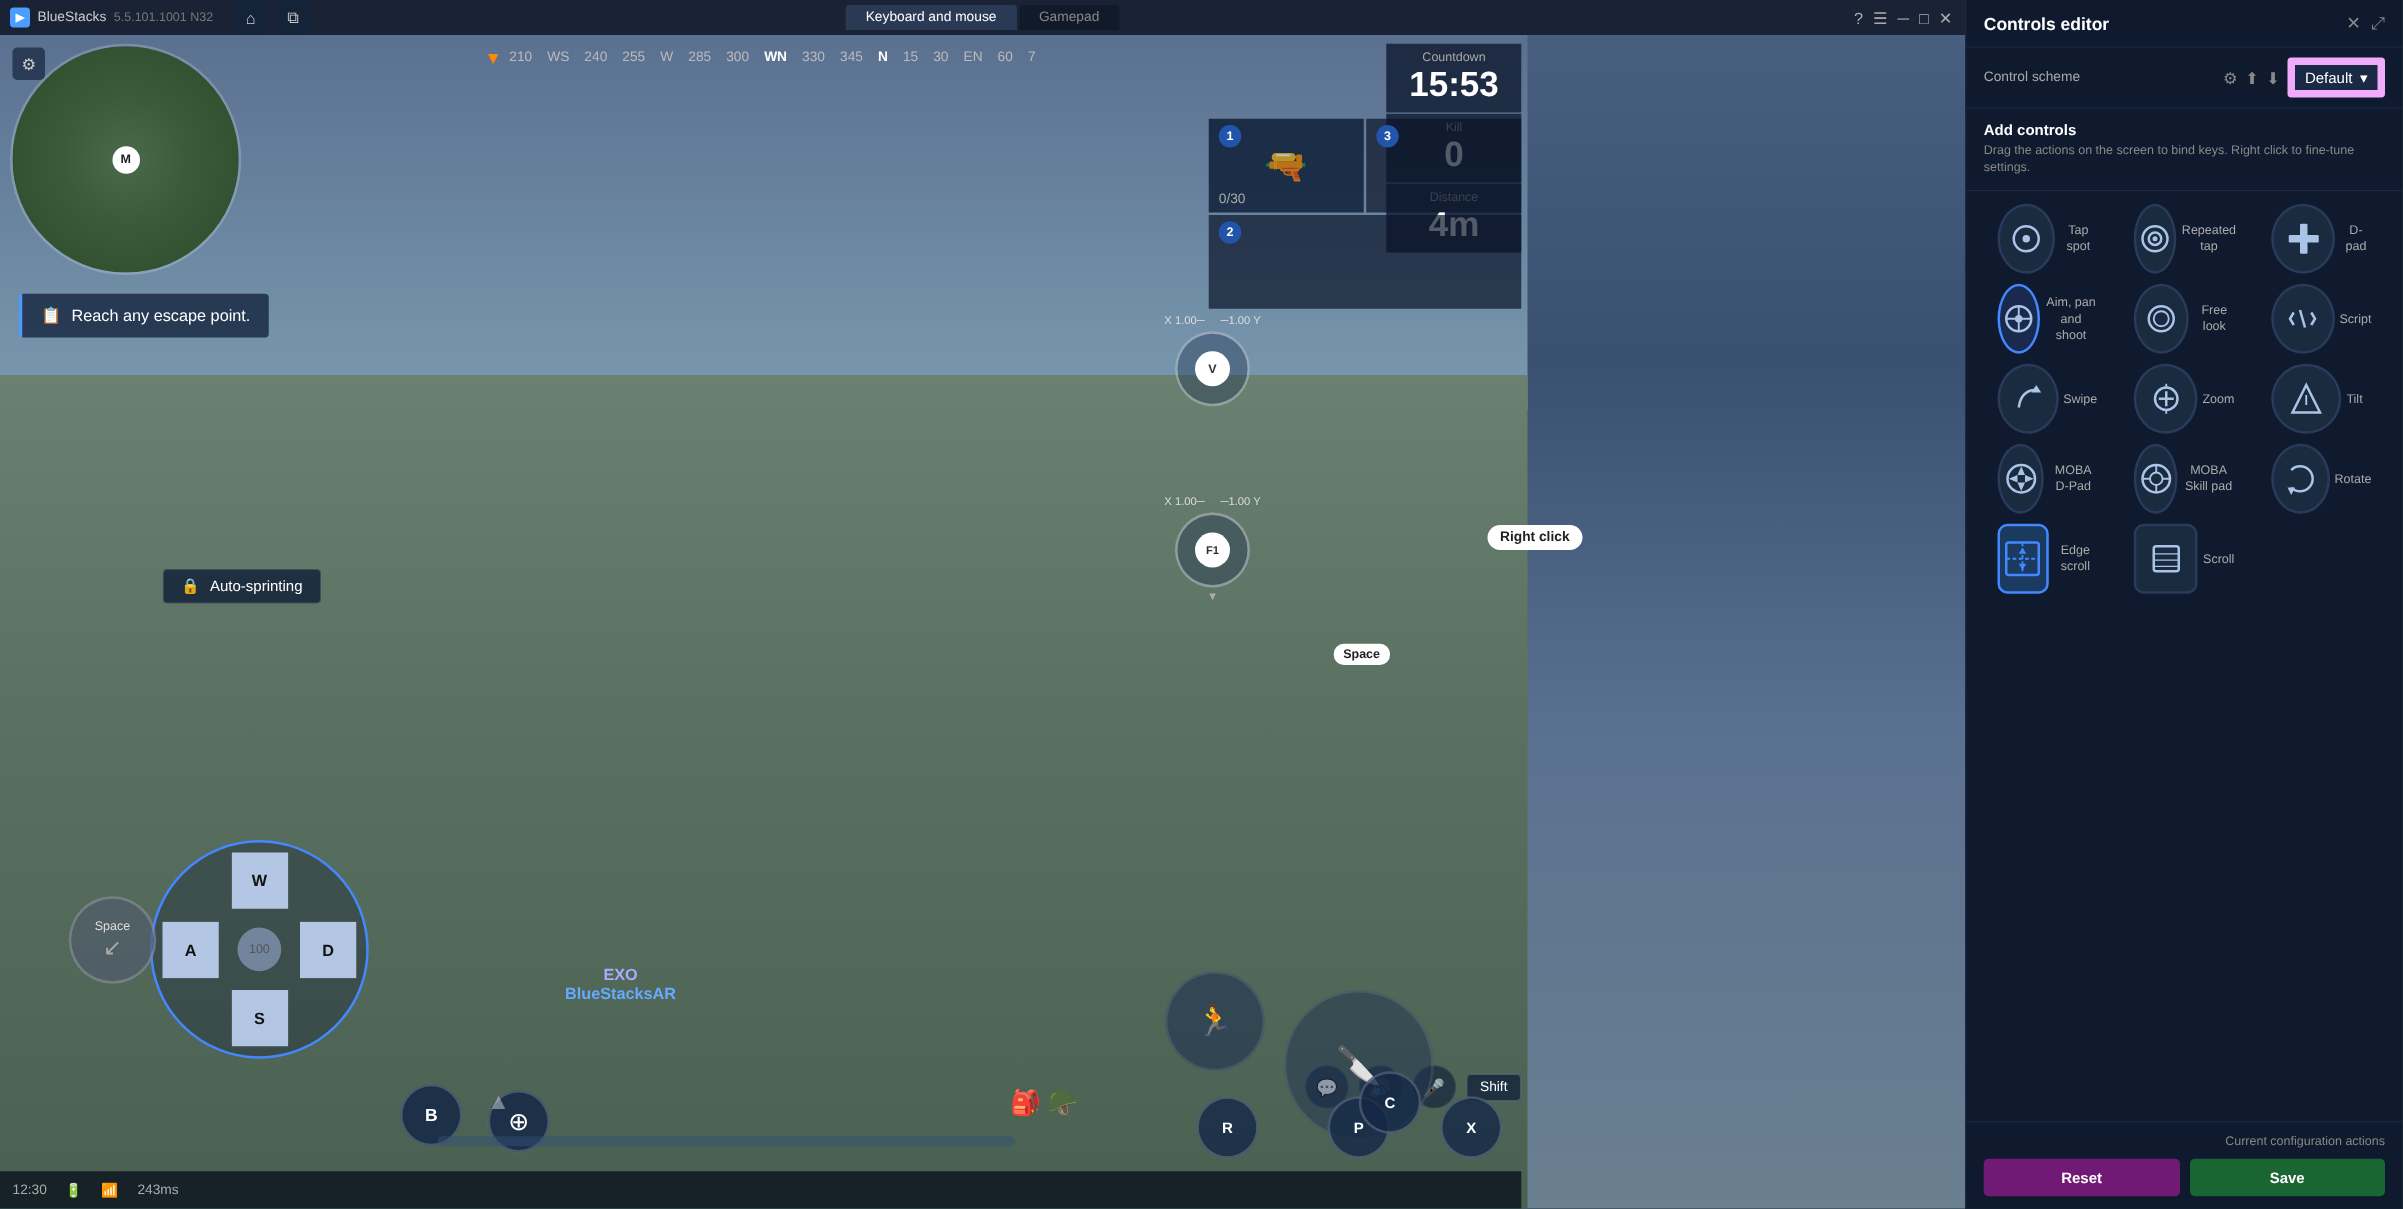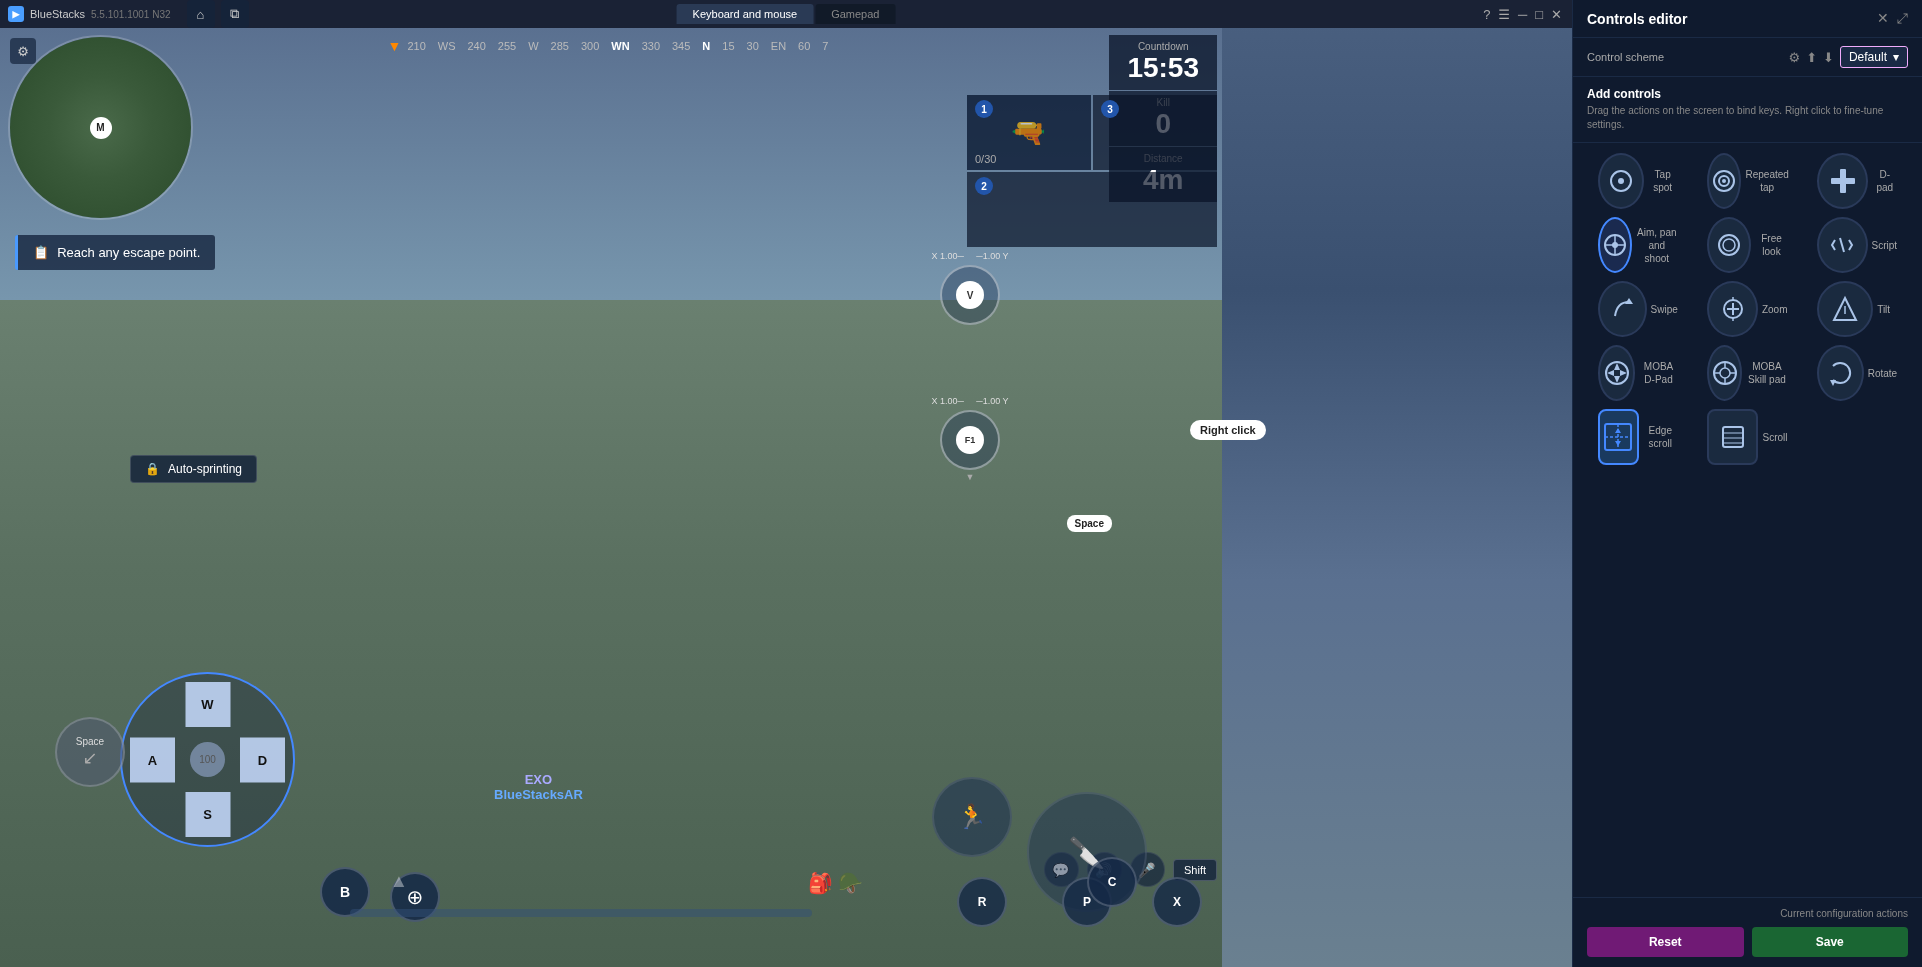--- a/index.html
+++ b/index.html
@@ -428,21 +428,21 @@
       border: 2px solid rgba(255,255,255,0.1);
       display: flex; align-items: center; justify-content: center;
       color: #bbb;
       font-size: 30px;
     }
 
     
     .player-name {
       position: absolute;
       bottom: 165px;
-      left: 494px;
+      left: 452px;
       text-align: center;
     }
     .player-name .clan {
       font-size: 13px; color: #aaaaff; font-weight: bold;
     }
     .player-name .name {
       font-size: 13px; color: #66aaff; font-weight: bold;
     }
 
     
@@ -493,21 +493,21 @@
     .scheme-icons {
       display: flex; gap: 6px;
     }
     .scheme-icon {
       color: #888;
       font-size: 13px;
       cursor: pointer;
     }
     .scheme-dropdown {
       background: #1a2a45;
-      border: 1px solid #f0abfc;
+      border: 6px solid #f0abfc;
       color: #fff;
       padding: 3px 8px;
       font-size: 12px;
       border-radius: 3px;
       cursor: pointer;
       display: flex; align-items: flex-end; gap: 6px;
     }
 
     .add-controls-section {
       padding: 10px 14px;
@@ -844,20 +844,26 @@
 
   <div class="slide-bar"></div>
 
   <div style="position:absolute;bottom:72px;left:808px;display:flex;gap:5px;">
     <span style="font-size:20px;color:#ddd;">🎒</span>
     <span style="font-size:20px;color:#ddd;">🪖</span>
   </div>
 
   <div class="up-arrow">▲</div>
 
+  <div class="bottom-bar">
+    <span>12:30</span>
+    <span>🔋</span>
+    <span>📶</span>
+    <span>243ms</span>
+  </div>
 
 </div>
 
 <div class="controls-panel">
 
   <div class="panel-header">
     <span class="panel-title">Controls editor</span>
     <div class="panel-header-icons">
       <span class="ph-icon">✕</span>
       <span class="ph-icon">⤢</span>

